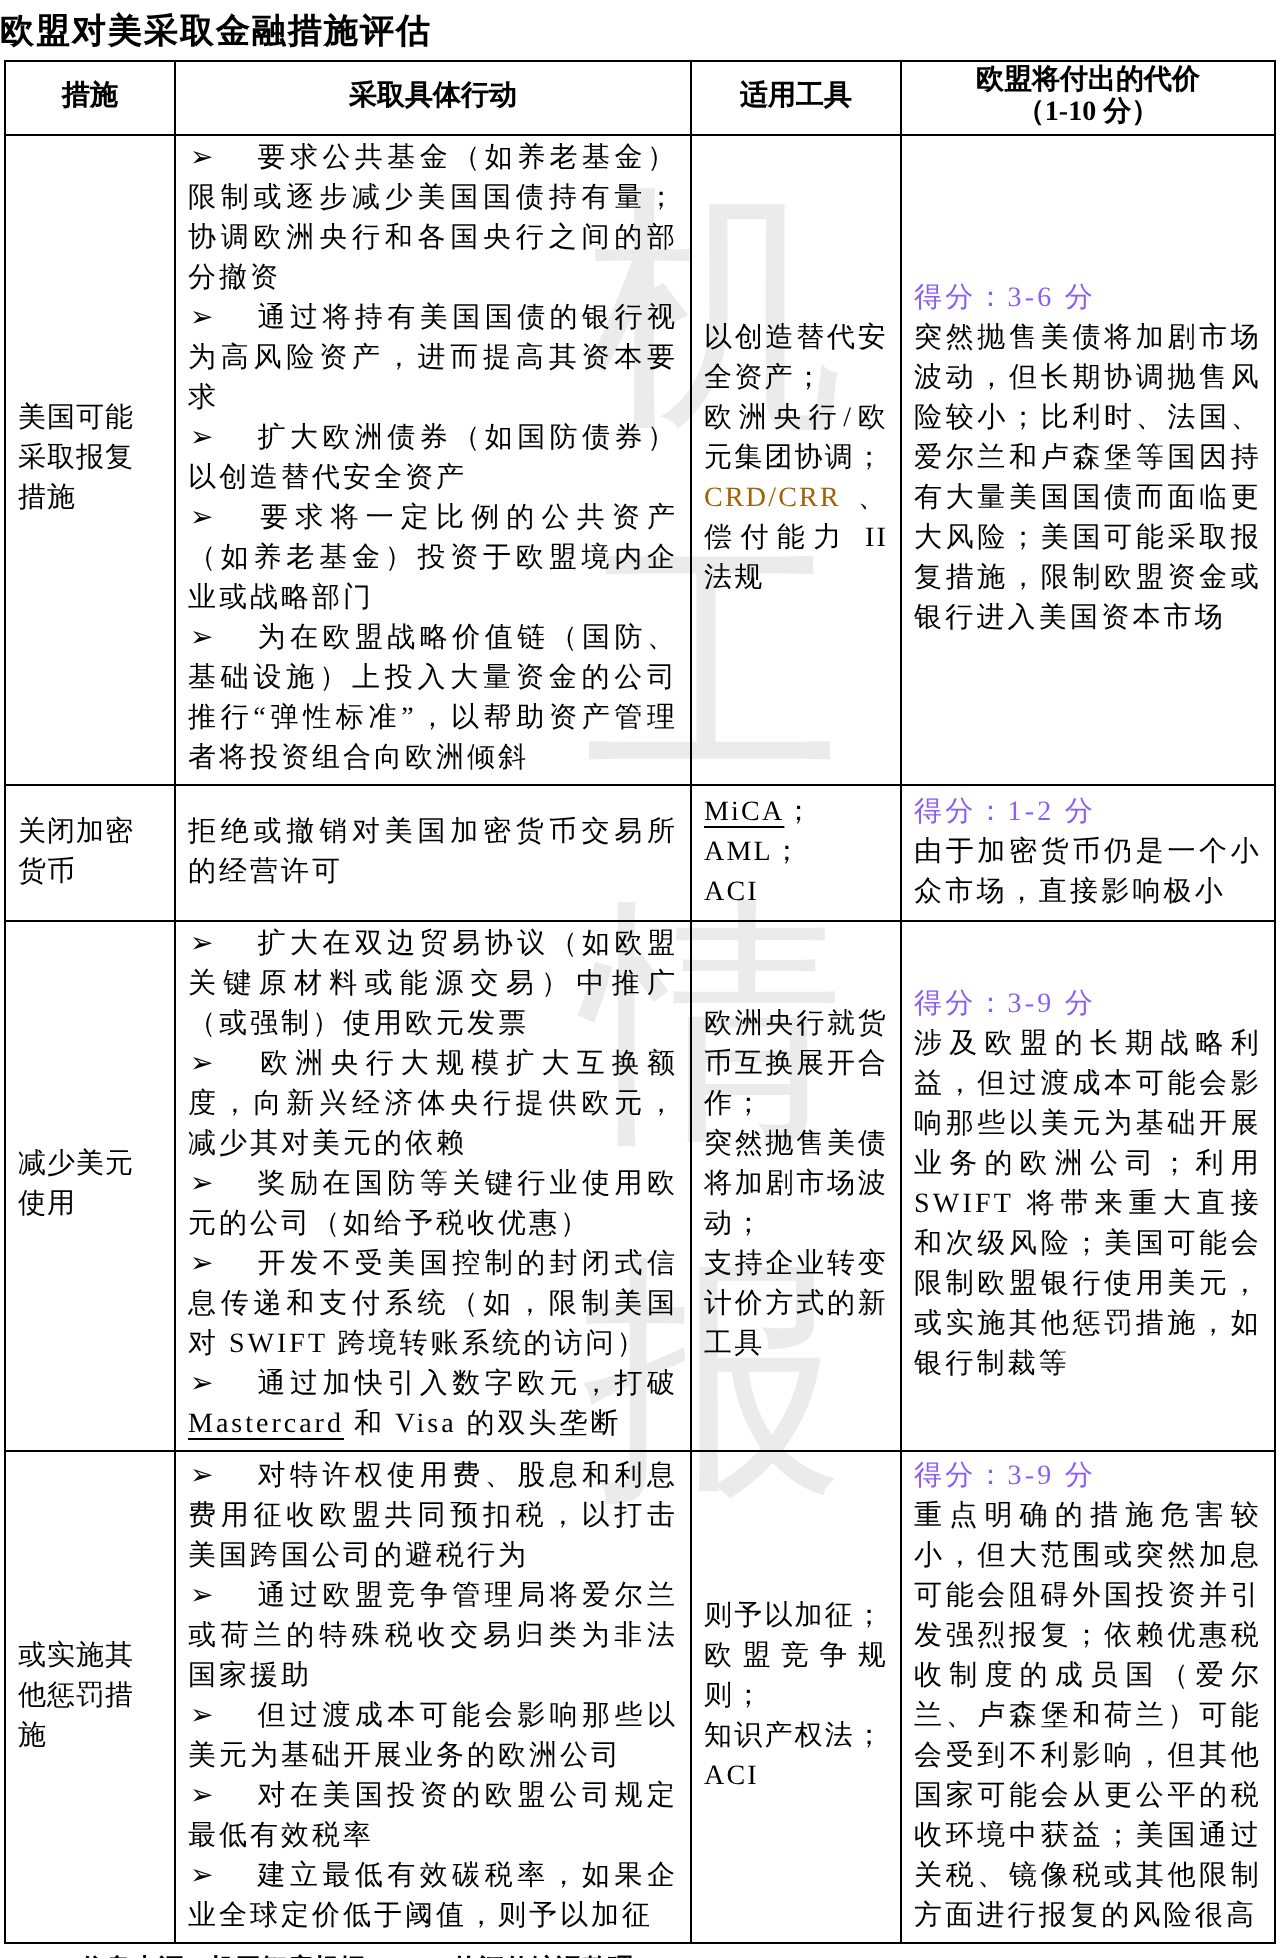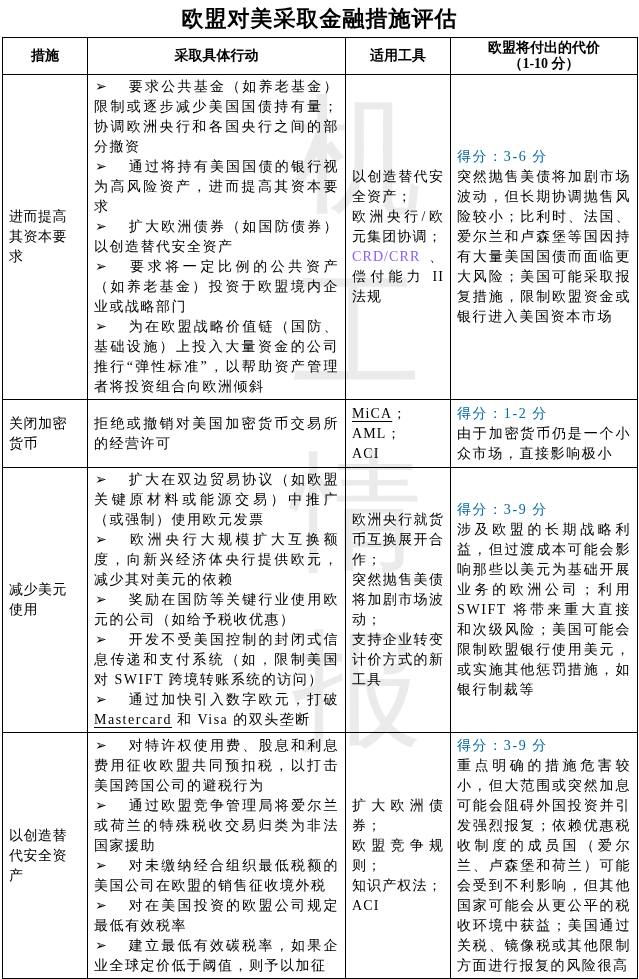--- a/index.html
+++ b/index.html
@@ -8,41 +8,41 @@
     width:639px; height:979px; background:#ffffff; color:#000;
     font-family:"Liberation Serif","DejaVu Serif",serif;
     position:relative; overflow:hidden;
   }
   .watermark {
     position:absolute; left:292px; top:66px; z-index:0; pointer-events:none;
     font-family:"DejaVu Serif",serif;
   }
   .watermark div { font-size:130px; line-height:178px; color:rgba(0,0,0,0.08); }
   .page-title {
-    margin:4px 0 3px 0; text-align:center; font-size:22px; font-weight:bold;
+    margin:4px 0 3px 0; text-align:left; font-size:17px; font-weight:bold;
     letter-spacing:1px;
   }
   table.eval {
     border-collapse:collapse; table-layout:fixed; width:635px; margin:0 2px;
     position:relative; z-index:1; background:transparent;
   }
   th, td { border:1px solid #000; vertical-align:middle; }
   th { font-size:14px; font-weight:bold; text-align:center; line-height:16px; padding:2px 2px; }
   td { font-size:14px; line-height:20px; padding:2px 6px; }
   .r-head { height:35px; }
   .r1 { height:322px; } .r2 { height:68px; } .r3 { height:258px; } .r4 { height:246px; }
   .c1 { letter-spacing:0.5px; text-align:left; }
   .c2 { letter-spacing:1.5px; text-align:justify; }
   .c3 { letter-spacing:1.1px; text-align:justify; }
   .c4 { letter-spacing:1.6px; text-align:justify; }
   .bi { margin:0; }
   .blt { display:inline-block; width:34px; letter-spacing:0; text-indent:1px; }
   .tl { margin:0; }
-  .score { color:#0369a1; }
-  .blue { color:#8b5cf6; }
+  .score { color:#8b5cf6; }
+  .blue { color:#a16207; }
   .wavy {
     text-decoration-line:underline; text-decoration-style:wavy;
     text-decoration-color:#ff0000; text-decoration-thickness:1px;
     text-underline-offset:3px;
     text-decoration:underline;
   }
   .footer-note {
     position:relative; z-index:1;
     margin:4px 0 0 40px; font-size:12.5px; font-weight:bold; letter-spacing:0.5px;
   }
@@ -71,21 +71,21 @@
     <th>措施</th>
     <th>采取具体行动</th>
     <th>适用工具</th>
     <th>
       <div>欧盟将付出的代价</div>
       <div>（1-10 分）</div>
     </th>
   </tr>
 
   <tr class="r1">
-    <td class="c1">进而提高其资本要求</td>
+    <td class="c1">美国可能采取报复措施</td>
     <td class="c2">
       <p class="bi"><span class="blt">➢</span><span>要求公共基金（如养老基金）限制或逐步减少美国国债持有量；协调欧洲央行和各国央行之间的部分撤资</span></p>
       <p class="bi"><span class="blt">➢</span><span>通过将持有美国国债的银行视为高风险资产，进而提高其资本要求</span></p>
       <p class="bi"><span class="blt">➢</span><span>扩大欧洲债券（如国防债券）以创造替代安全资产</span></p>
       <p class="bi"><span class="blt">➢</span><span>要求将一定比例的公共资产（如养老基金）投资于欧盟境内企业或战略部门</span></p>
       <p class="bi"><span class="blt">➢</span><span>为在欧盟战略价值链（国防、基础设施）上投入大量资金的公司推行“弹性标准”，以帮助资产管理者将投资组合向欧洲倾斜</span></p>
     </td>
     <td class="c3">
       <div class="tl">以创造替代安全资产；</div>
       <div class="tl">欧洲央行/欧元集团协调；</div>
@@ -127,30 +127,30 @@
       <div class="tl">突然抛售美债将加剧市场波动；</div>
       <div class="tl">支持企业转变计价方式的新工具</div>
     </td>
     <td class="c4">
       <div class="score">得分：3-9 分</div>
       <div>涉及欧盟的长期战略利益，但过渡成本可能会影响那些以美元为基础开展业务的欧洲公司；利用 SWIFT 将带来重大直接和次级风险；美国可能会限制欧盟银行使用美元，或实施其他惩罚措施，如银行制裁等</div>
     </td>
   </tr>
 
   <tr class="r4">
-    <td class="c1">以创造替代安全资产</td>
+    <td class="c1">或实施其他惩罚措施</td>
     <td class="c2">
       <p class="bi"><span class="blt">➢</span><span>对特许权使用费、股息和利息费用征收欧盟共同预扣税，以打击美国跨国公司的避税行为</span></p>
       <p class="bi"><span class="blt">➢</span><span>通过欧盟竞争管理局将爱尔兰或荷兰的特殊税收交易归类为非法国家援助</span></p>
-      <p class="bi"><span class="blt">➢</span><span>对未缴纳经合组织最低税额的美国公司在欧盟的销售征收境外税</span></p>
+      <p class="bi"><span class="blt">➢</span><span>但过渡成本可能会影响那些以美元为基础开展业务的欧洲公司</span></p>
       <p class="bi"><span class="blt">➢</span><span>对在美国投资的欧盟公司规定最低有效税率</span></p>
       <p class="bi"><span class="blt">➢</span><span>建立最低有效碳税率，如果企业全球定价低于阈值，则予以加征</span></p>
     </td>
     <td class="c3">
-      <div class="tl">扩大欧洲债券；</div>
+      <div class="tl">则予以加征；</div>
       <div class="tl">欧盟竞争规则；</div>
       <div class="tl">知识产权法；</div>
       <div class="tl">ACI</div>
     </td>
     <td class="c4">
       <div class="score">得分：3-9 分</div>
       <div>重点明确的措施危害较小，但大范围或突然加息可能会阻碍外国投资并引发强烈报复；依赖优惠税收制度的成员国（爱尔兰、卢森堡和荷兰）可能会受到不利影响，但其他国家可能会从更公平的税收环境中获益；美国通过关税、镜像税或其他限制方面进行报复的风险很高</div>
     </td>
   </tr>
 </tbody>

